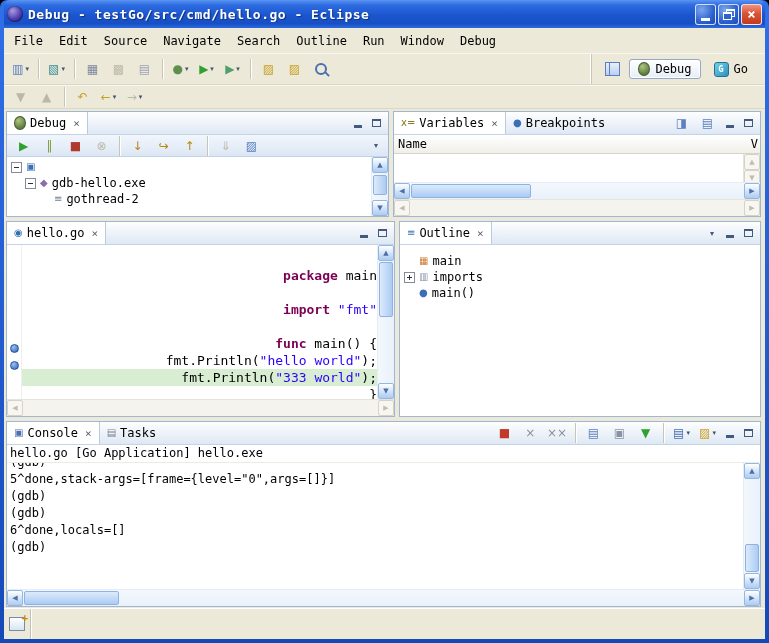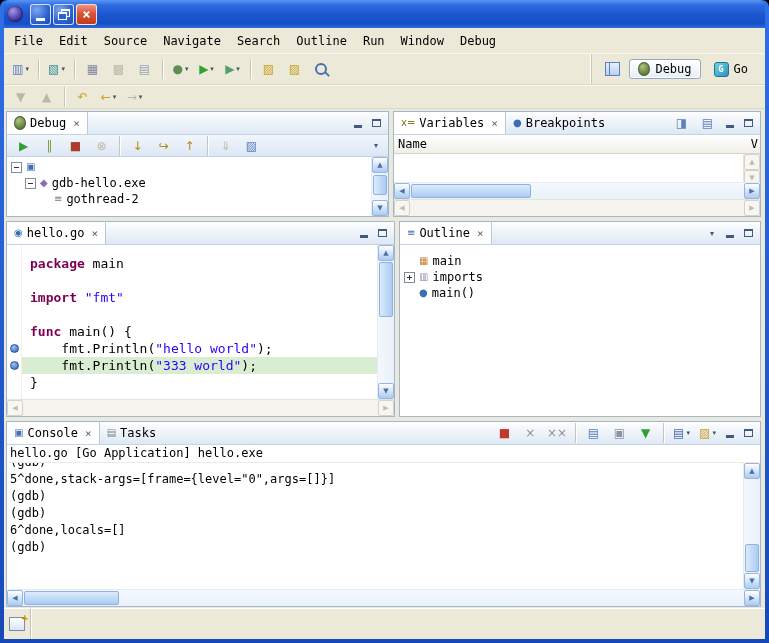--- a/index.html
+++ b/index.html
@@ -92,21 +92,21 @@
   .sbthumb{position:absolute;left:1px;right:1px;background:linear-gradient(90deg,#DCEBFB,#ABCBF3);border:1px solid #90B2E2;border-radius:2px;box-sizing:border-box;}
   .sbthumbh{position:absolute;top:1px;bottom:1px;background:linear-gradient(180deg,#DCEBFB,#ABCBF3);border:1px solid #90B2E2;border-radius:2px;box-sizing:border-box;}
   .sbdis .sbbtn{background:#F7F6F2;border-color:#D6D2C4;color:#C2BCAC;}
   .sbdis{background:#F4F3EE;border-color:#E6E3D8;}
 
   
   .ed-body{flex:1;display:flex;overflow:hidden;}
   .ruler{width:14px;flex:none;background:#fff;border-right:1px solid #EFEFEF;padding-top:10px;}
   .mrow{height:17px;display:flex;align-items:center;justify-content:center;}
   .bpdot{width:9px;height:9px;border-radius:50%;background:radial-gradient(circle at 35% 30%,#9CC1F2,#2D5FB8);border:1px solid #23519F;box-sizing:border-box;}
-  .codearea{flex:1;padding-top:10px;font:13px/17px "DejaVu Sans Mono",monospace;overflow:hidden;}
+  .codearea{flex:1;padding-top:22px;font:13px/17px "DejaVu Sans Mono",monospace;overflow:hidden;text-align:right;}
   .cline{height:17px;white-space:pre;padding-left:8px;}
   .curline{background:#D9EDD2;}
   .kw{color:#7B0052;font-weight:bold;}
   .str{color:#2A00FF;}
   .pl{color:#000;}
 
   
   .vcols{height:18px;flex:none;display:flex;align-items:center;padding:0 4px;font-size:12px;position:relative;
          background:linear-gradient(180deg,#FFFFFF,#F0EFE9);border-bottom:1px solid #D8D4C8;}
   .vcol-right{position:absolute;right:2px;}
@@ -122,20 +122,21 @@
   
   .statusbar{height:30px;flex:none;background:#ECE9D8;border-top:1px solid #FFF;box-shadow:0 -1px 0 #C6C2B2;display:flex;align-items:center;}
   .status-icon-cell{width:26px;height:100%;display:flex;align-items:center;justify-content:center;border-right:1px solid #C6C2B2;box-shadow:1px 0 0 #fff;}
 </style>
 </head>
 <body>
 
 <div class="frame">
   <div class="titlebar">
     <span class="eclipse-icon"></span>
+    <span class="title-text">Debug - testGo/src/cmd/hello.go - Eclipse</span>
     <span class="tbtns">
       <span class="tbtn minmax">
           <span class="g-min"></span>
         </span>
       <span class="tbtn minmax">
           <span class="g-restore"></span>
         </span>
       <span class="tbtn close">×</span>
     </span>
   </div>

